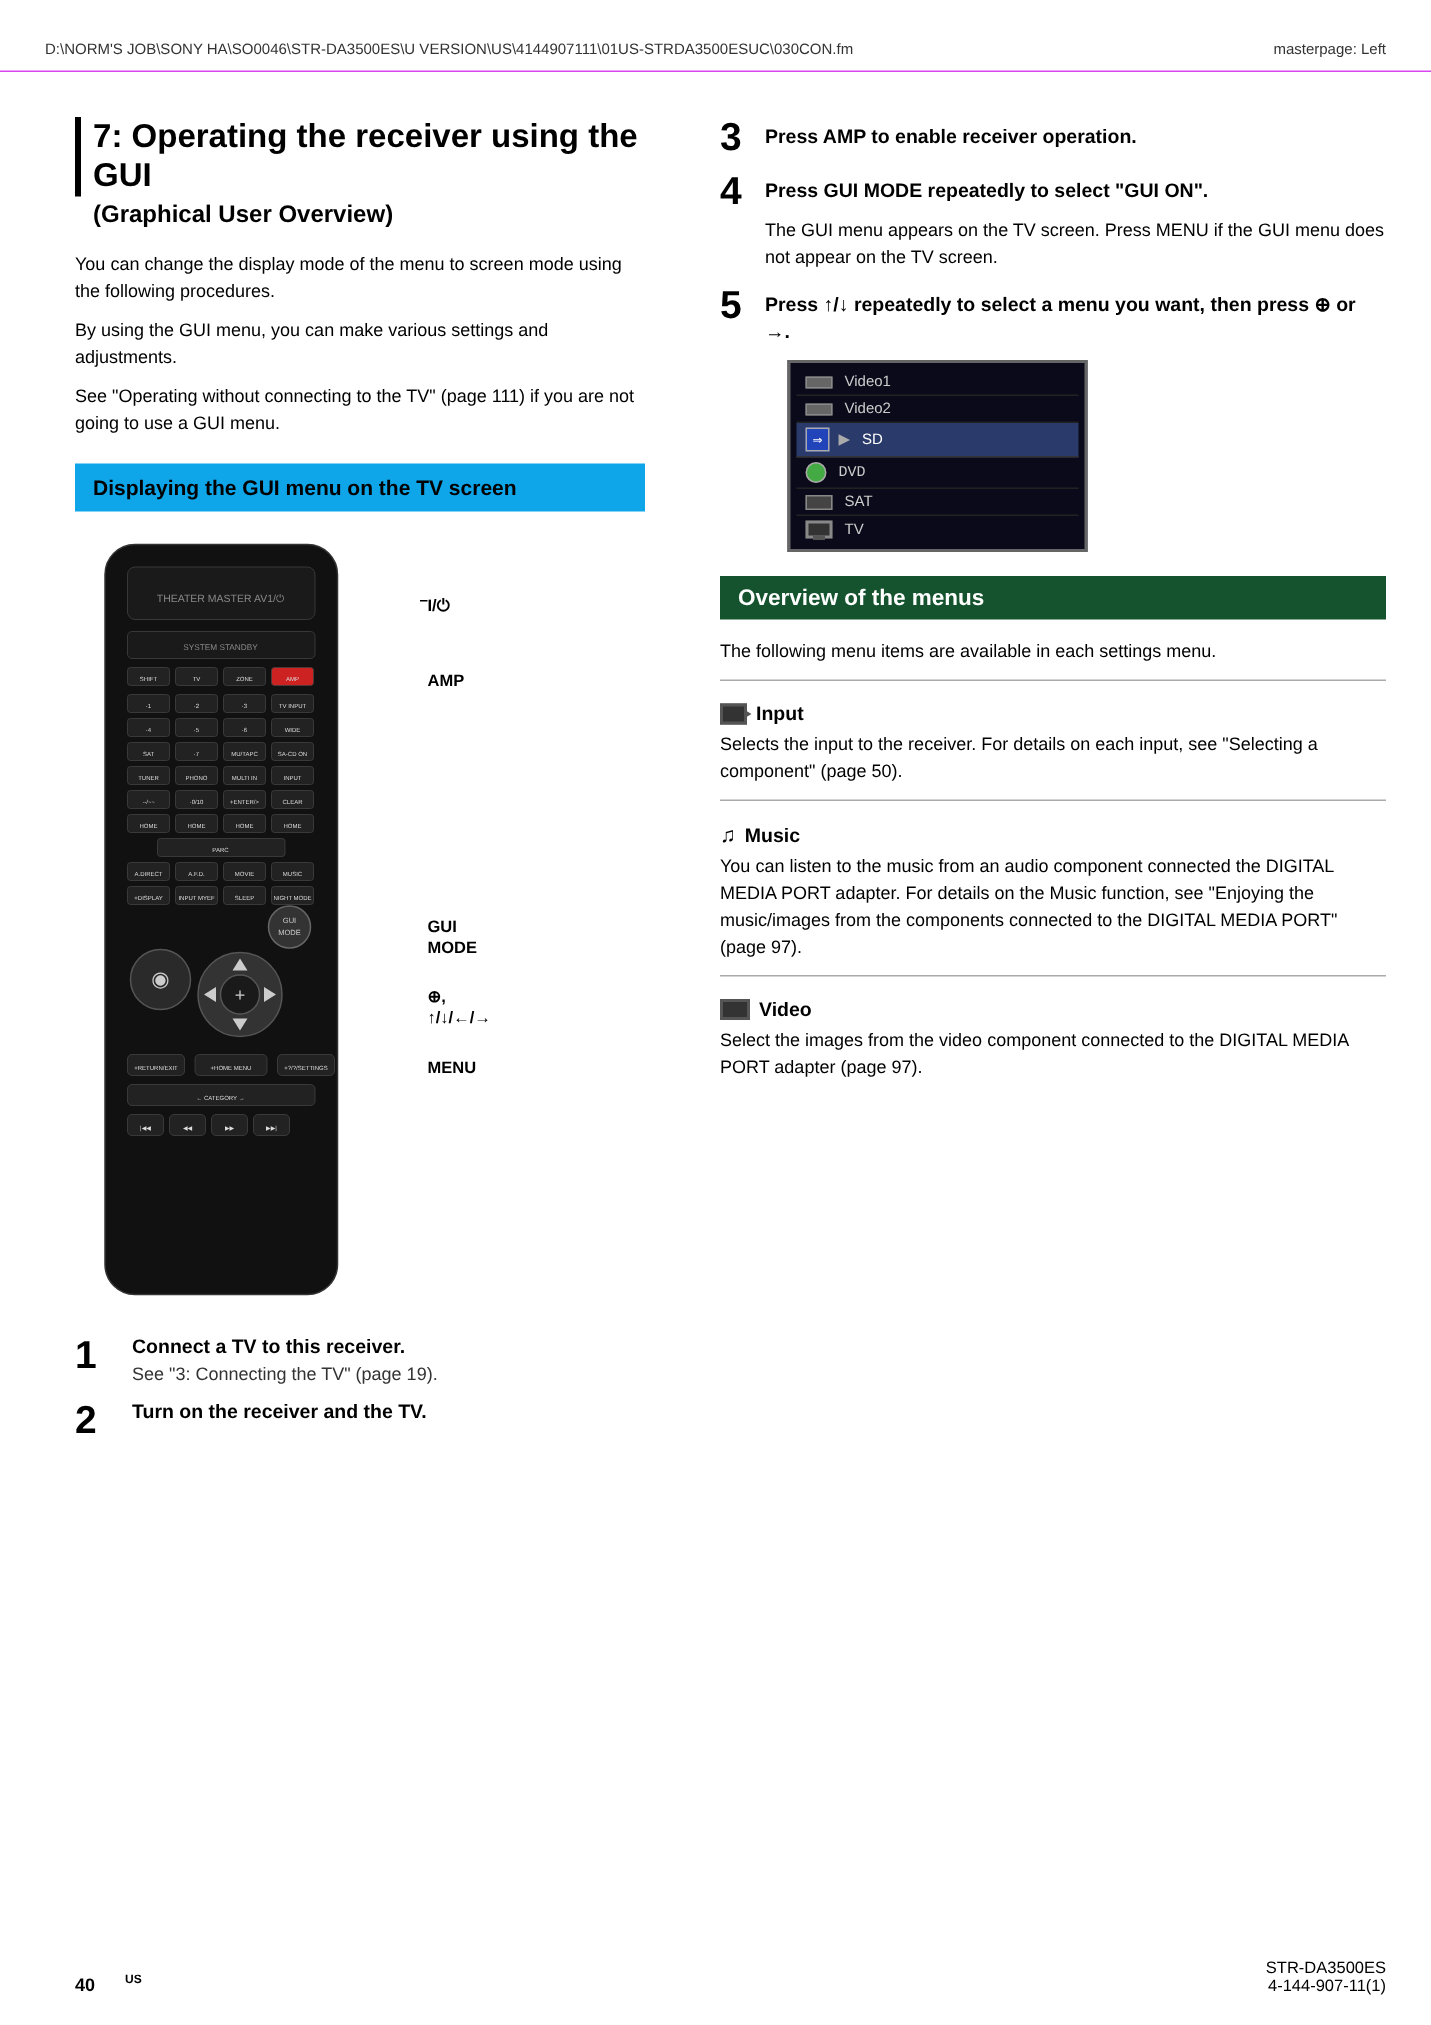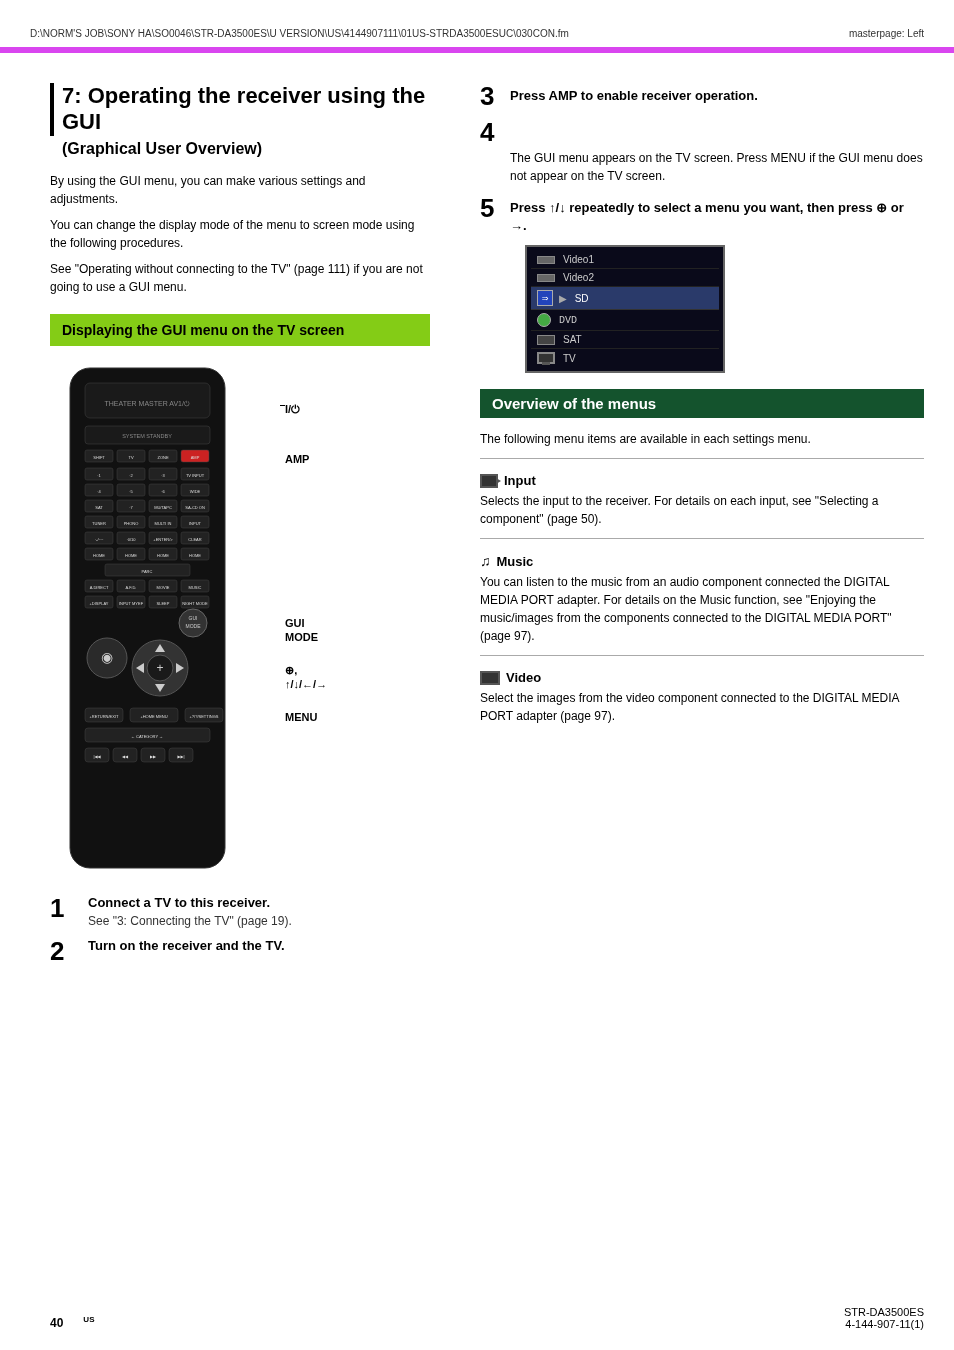--- a/index.html
+++ b/index.html
@@ -20,21 +20,21 @@
       position: relative;
     }
 
     
     .meta-header {
       display: flex;
       justify-content: space-between;
       padding: 8px 30px 8px 30px;
       font-size: 10px;
       color: #333;
-      border-bottom: 6px solid #d946ef;
+      border-bottom: 1px solid #d946ef;
       margin-bottom: 20px;
     }
 
     
     .content-layout {
       display: flex;
       gap: 0;
       padding: 0 0;
     }
 
@@ -66,21 +66,21 @@
     }
 
     .intro-text {
       font-size: 12px;
       line-height: 1.5;
       margin-bottom: 8px;
     }
 
     
     .section-box {
-      background: #84cc16;
+      background: #0ea5e9;
       padding: 8px 12px;
       margin-top: 18px;
       margin-bottom: 12px;
     }
 
     .section-box-title {
       font-size: 14px;
       font-weight: bold;
       color: #000;
     }
@@ -261,22 +261,22 @@
 
   <div class="content-layout">
 
     <div class="left-column">
 
       <div class="chapter-title">
         <span>7</span>: <span>Operating the receiver using the GUI</span>
       </div>
       <div class="chapter-subtitle">(Graphical User Overview)</div>
 
+      <p class="intro-text">You can change the display mode of the menu to screen mode using the following procedures.</p>
       <p class="intro-text">By using the GUI menu, you can make various settings and adjustments.</p>
-      <p class="intro-text">You can change the display mode of the menu to screen mode using the following procedures.</p>
       <p class="intro-text">See "Operating without connecting to the TV" (page 111) if you are not going to use a GUI menu.</p>
 
       <div class="section-box">
         <div class="section-box-title">Displaying the GUI menu on the TV screen</div>
       </div>
 
       <div class="remote-area">
         <div class="remote-svg-container">
           <svg width="210" height="520" viewBox="0 0 210 520" xmlns="http://www.w3.org/2000/svg">
 
@@ -450,20 +450,21 @@
       <div class="right-step-item">
         <div class="right-step-header">
           <div class="right-step-number">3</div>
           <div class="right-step-title">Press AMP to enable receiver operation.</div>
         </div>
       </div>
 
       <div class="right-step-item">
         <div class="right-step-header">
           <div class="right-step-number">4</div>
+          <div class="right-step-title">Press GUI MODE repeatedly to select "GUI ON".</div>
         </div>
         <div class="right-step-body">The GUI menu appears on the TV screen. Press MENU if the GUI menu does not appear on the TV screen.</div>
       </div>
 
       <div class="right-step-item">
         <div class="right-step-header">
           <div class="right-step-number">5</div>
           <div class="right-step-title">Press ↑/↓ repeatedly to select a menu you want, then press ⊕ or →.</div>
         </div>
       </div>

